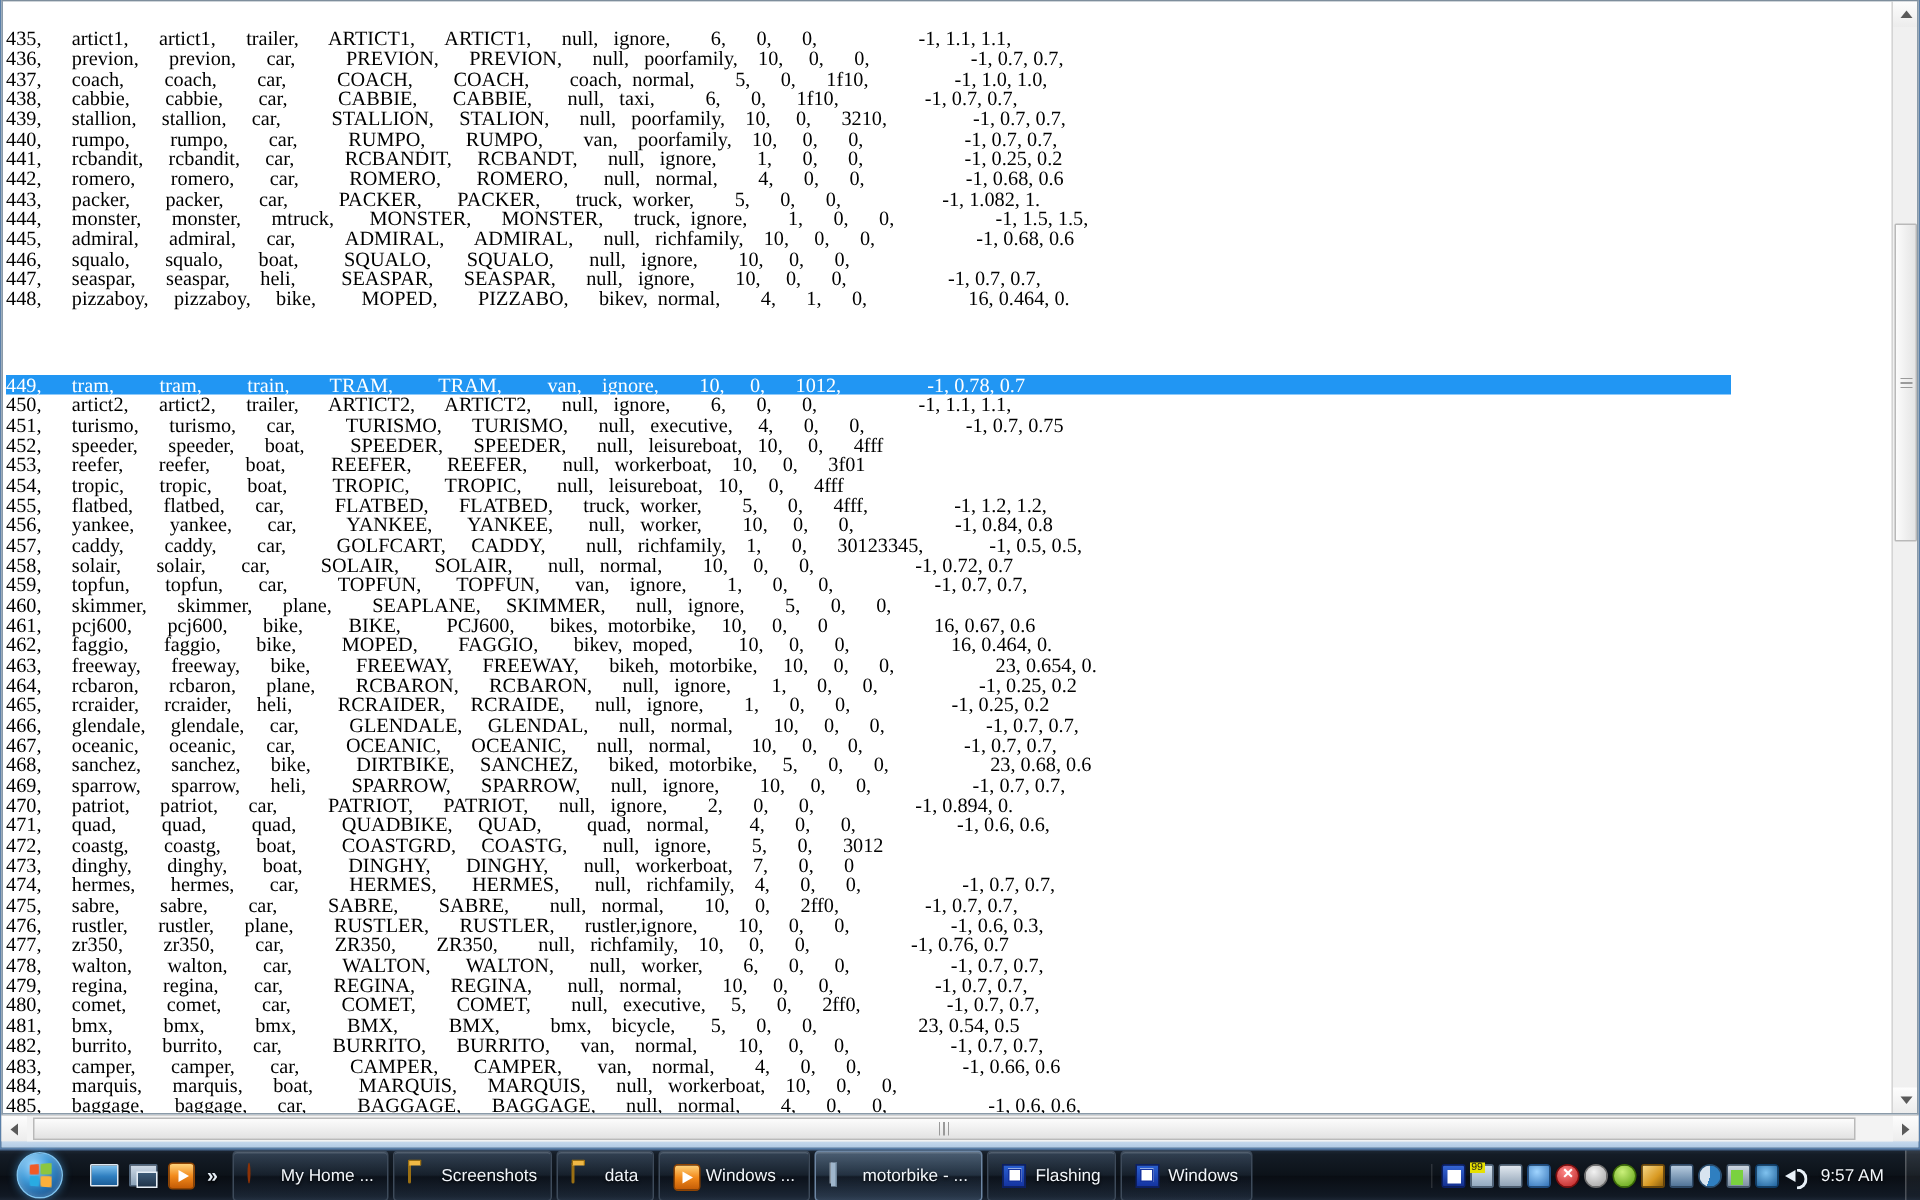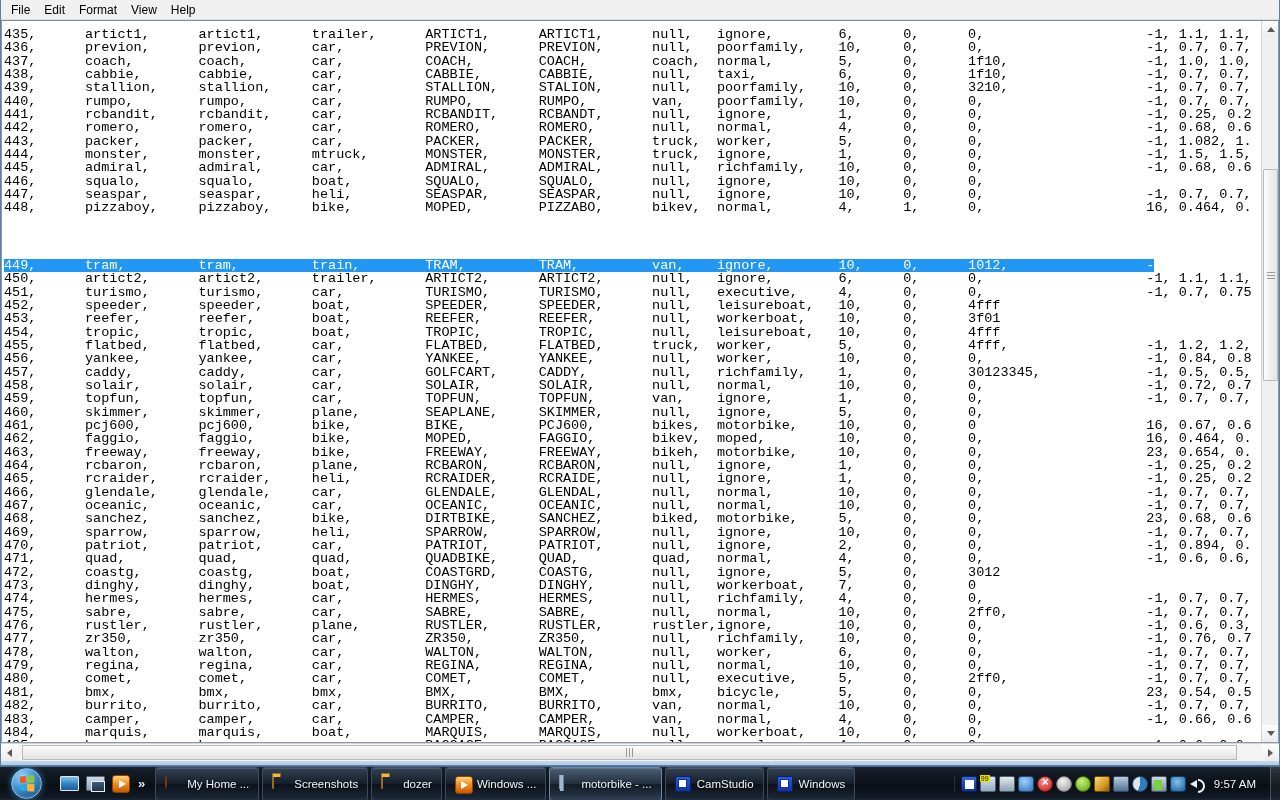--- a/index.html
+++ b/index.html
@@ -120,22 +120,22 @@
   }
   #text-viewport {
     flex: 1 1 auto;
     position: relative;
     overflow: hidden;
     background: #ffffff;
   }
   #text-content {
     position: absolute;
     left: 0; top: 0;
-    padding: 7px 0 0 2px;
-    font-family: Liberation Mono, monospace;
+    padding: 18px 0 0 2px;
+    font-family: Liberation Serif, serif;
     font-size: 13.5px;
     line-height: 13.35px;
     color: #000;
     white-space: pre;
   }
   .line {
     display: block;
     height: 13.35px;
     white-space: pre;
   }
@@ -388,27 +388,20 @@
     border-left: 1px solid rgba(255,255,255,0.22);
     flex: 0 0 auto;
   }
 </style>
 </head>
 <body>
 
 <div id="notepad-window">
 
 
-  <div id="menu-bar">
-    <div class="menu-item">File</div>
-    <div class="menu-item">Edit</div>
-    <div class="menu-item">Format</div>
-    <div class="menu-item">View</div>
-    <div class="menu-item">Help</div>
-  </div>
 
   <div id="editor-area">
     <div id="text-viewport">
       <div id="text-content"><div class="line">435,      artict1,      artict1,      trailer,      ARTICT1,      ARTICT1,      null,   ignore,        6,      0,      0,                    -1, 1.1, 1.1,</div><div class="line">436,      previon,      previon,      car,          PREVION,      PREVION,      null,   poorfamily,    10,     0,      0,                    -1, 0.7, 0.7,</div><div class="line">437,      coach,        coach,        car,          COACH,        COACH,        coach,  normal,        5,      0,      1f10,                 -1, 1.0, 1.0,</div><div class="line">438,      cabbie,       cabbie,       car,          CABBIE,       CABBIE,       null,   taxi,          6,      0,      1f10,                 -1, 0.7, 0.7,</div><div class="line">439,      stallion,     stallion,     car,          STALLION,     STALION,      null,   poorfamily,    10,     0,      3210,                 -1, 0.7, 0.7,</div><div class="line">440,      rumpo,        rumpo,        car,          RUMPO,        RUMPO,        van,    poorfamily,    10,     0,      0,                    -1, 0.7, 0.7,</div><div class="line">441,      rcbandit,     rcbandit,     car,          RCBANDIT,     RCBANDT,      null,   ignore,        1,      0,      0,                    -1, 0.25, 0.2</div><div class="line">442,      romero,       romero,       car,          ROMERO,       ROMERO,       null,   normal,        4,      0,      0,                    -1, 0.68, 0.6</div><div class="line">443,      packer,       packer,       car,          PACKER,       PACKER,       truck,  worker,        5,      0,      0,                    -1, 1.082, 1.</div><div class="line">444,      monster,      monster,      mtruck,       MONSTER,      MONSTER,      truck,  ignore,        1,      0,      0,                    -1, 1.5, 1.5,</div><div class="line">445,      admiral,      admiral,      car,          ADMIRAL,      ADMIRAL,      null,   richfamily,    10,     0,      0,                    -1, 0.68, 0.6</div><div class="line">446,      squalo,       squalo,       boat,         SQUALO,       SQUALO,       null,   ignore,        10,     0,      0,</div><div class="line">447,      seaspar,      seaspar,      heli,         SEASPAR,      SEASPAR,      null,   ignore,        10,     0,      0,                    -1, 0.7, 0.7,</div><div class="line">448,      pizzaboy,     pizzaboy,     bike,         MOPED,        PIZZABO,      bikev,  normal,        4,      1,      0,                    16, 0.464, 0.</div><div class="line selected">449,      tram,         tram,         train,        TRAM,         TRAM,         van,    ignore,        10,     0,      1012,                 -1, 0.78, 0.7</div><div class="line">450,      artict2,      artict2,      trailer,      ARTICT2,      ARTICT2,      null,   ignore,        6,      0,      0,                    -1, 1.1, 1.1,</div><div class="line">451,      turismo,      turismo,      car,          TURISMO,      TURISMO,      null,   executive,     4,      0,      0,                    -1, 0.7, 0.75</div><div class="line">452,      speeder,      speeder,      boat,         SPEEDER,      SPEEDER,      null,   leisureboat,   10,     0,      4fff</div><div class="line">453,      reefer,       reefer,       boat,         REEFER,       REEFER,       null,   workerboat,    10,     0,      3f01</div><div class="line">454,      tropic,       tropic,       boat,         TROPIC,       TROPIC,       null,   leisureboat,   10,     0,      4fff</div><div class="line">455,      flatbed,      flatbed,      car,          FLATBED,      FLATBED,      truck,  worker,        5,      0,      4fff,                 -1, 1.2, 1.2,</div><div class="line">456,      yankee,       yankee,       car,          YANKEE,       YANKEE,       null,   worker,        10,     0,      0,                    -1, 0.84, 0.8</div><div class="line">457,      caddy,        caddy,        car,          GOLFCART,     CADDY,        null,   richfamily,    1,      0,      30123345,             -1, 0.5, 0.5,</div><div class="line">458,      solair,       solair,       car,          SOLAIR,       SOLAIR,       null,   normal,        10,     0,      0,                    -1, 0.72, 0.7</div><div class="line">459,      topfun,       topfun,       car,          TOPFUN,       TOPFUN,       van,    ignore,        1,      0,      0,                    -1, 0.7, 0.7,</div><div class="line">460,      skimmer,      skimmer,      plane,        SEAPLANE,     SKIMMER,      null,   ignore,        5,      0,      0,</div><div class="line">461,      pcj600,       pcj600,       bike,         BIKE,         PCJ600,       bikes,  motorbike,     10,     0,      0                     16, 0.67, 0.6</div><div class="line">462,      faggio,       faggio,       bike,         MOPED,        FAGGIO,       bikev,  moped,         10,     0,      0,                    16, 0.464, 0.</div><div class="line">463,      freeway,      freeway,      bike,         FREEWAY,      FREEWAY,      bikeh,  motorbike,     10,     0,      0,                    23, 0.654, 0.</div><div class="line">464,      rcbaron,      rcbaron,      plane,        RCBARON,      RCBARON,      null,   ignore,        1,      0,      0,                    -1, 0.25, 0.2</div><div class="line">465,      rcraider,     rcraider,     heli,         RCRAIDER,     RCRAIDE,      null,   ignore,        1,      0,      0,                    -1, 0.25, 0.2</div><div class="line">466,      glendale,     glendale,     car,          GLENDALE,     GLENDAL,      null,   normal,        10,     0,      0,                    -1, 0.7, 0.7,</div><div class="line">467,      oceanic,      oceanic,      car,          OCEANIC,      OCEANIC,      null,   normal,        10,     0,      0,                    -1, 0.7, 0.7,</div><div class="line">468,      sanchez,      sanchez,      bike,         DIRTBIKE,     SANCHEZ,      biked,  motorbike,     5,      0,      0,                    23, 0.68, 0.6</div><div class="line">469,      sparrow,      sparrow,      heli,         SPARROW,      SPARROW,      null,   ignore,        10,     0,      0,                    -1, 0.7, 0.7,</div><div class="line">470,      patriot,      patriot,      car,          PATRIOT,      PATRIOT,      null,   ignore,        2,      0,      0,                    -1, 0.894, 0.</div><div class="line">471,      quad,         quad,         quad,         QUADBIKE,     QUAD,         quad,   normal,        4,      0,      0,                    -1, 0.6, 0.6,</div><div class="line">472,      coastg,       coastg,       boat,         COASTGRD,     COASTG,       null,   ignore,        5,      0,      3012</div><div class="line">473,      dinghy,       dinghy,       boat,         DINGHY,       DINGHY,       null,   workerboat,    7,      0,      0</div><div class="line">474,      hermes,       hermes,       car,          HERMES,       HERMES,       null,   richfamily,    4,      0,      0,                    -1, 0.7, 0.7,</div><div class="line">475,      sabre,        sabre,        car,          SABRE,        SABRE,        null,   normal,        10,     0,      2ff0,                 -1, 0.7, 0.7,</div><div class="line">476,      rustler,      rustler,      plane,        RUSTLER,      RUSTLER,      rustler,ignore,        10,     0,      0,                    -1, 0.6, 0.3,</div><div class="line">477,      zr350,        zr350,        car,          ZR350,        ZR350,        null,   richfamily,    10,     0,      0,                    -1, 0.76, 0.7</div><div class="line">478,      walton,       walton,       car,          WALTON,       WALTON,       null,   worker,        6,      0,      0,                    -1, 0.7, 0.7,</div><div class="line">479,      regina,       regina,       car,          REGINA,       REGINA,       null,   normal,        10,     0,      0,                    -1, 0.7, 0.7,</div><div class="line">480,      comet,        comet,        car,          COMET,        COMET,        null,   executive,     5,      0,      2ff0,                 -1, 0.7, 0.7,</div><div class="line">481,      bmx,          bmx,          bmx,          BMX,          BMX,          bmx,    bicycle,       5,      0,      0,                    23, 0.54, 0.5</div><div class="line">482,      burrito,      burrito,      car,          BURRITO,      BURRITO,      van,    normal,        10,     0,      0,                    -1, 0.7, 0.7,</div><div class="line">483,      camper,       camper,       car,          CAMPER,       CAMPER,       van,    normal,        4,      0,      0,                    -1, 0.66, 0.6</div><div class="line">484,      marquis,      marquis,      boat,         MARQUIS,      MARQUIS,      null,   workerboat,    10,     0,      0,</div><div class="line">485,      baggage,      baggage,      car,          BAGGAGE,      BAGGAGE,      null,   normal,        4,      0,      0,                    -1, 0.6, 0.6,</div><div class="line">486,      dozer,        dozer,        car,          DOZER,        DOZER,        dozer,  ignore,        4,      0,      0,                    -1, 1.5, 1.5,</div><div class="line">487,      maverick,     maverick,     heli,         MAVERICK,     MAVERIC,      null,   ignore,        10,     0,      0,                    -1, 0.7, 0.7,</div></div>
     </div>
     <div id="vscroll">
       <div class="sb-btn">
         <span class="sb-arrow-up"></span>
       </div>
       <div id="vthumb">
@@ -467,37 +460,37 @@
     <div class="task-btn">
       <span class="tb-icon"><span class="ico-firefox"></span></span>
       <span>My Home ...</span>
     </div>
     <div class="task-btn">
       <span class="tb-icon"><span class="ico-folder"></span></span>
       <span>Screenshots</span>
     </div>
     <div class="task-btn">
       <span class="tb-icon"><span class="ico-folder"></span></span>
-      <span>dozer</span>
+      <span>data</span>
     </div>
     <div class="task-btn">
       <span class="tb-icon">
           <span class="ico-wmp"></span>
         </span>
       <span>Windows ...</span>
     </div>
     <div class="task-btn active">
       <span class="tb-icon"><span class="ico-notepad"></span></span>
       <span>motorbike - ...</span>
     </div>
     <div class="task-btn">
       <span class="tb-icon">
           <span class="ico-camstudio"></span>
         </span>
-      <span>CamStudio</span>
+      <span>Flashing</span>
     </div>
     <div class="task-btn">
       <span class="tb-icon">
           <span class="ico-camstudio"></span>
         </span>
       <span>Windows</span>
     </div>
   </div>
 
   <div id="tray">

